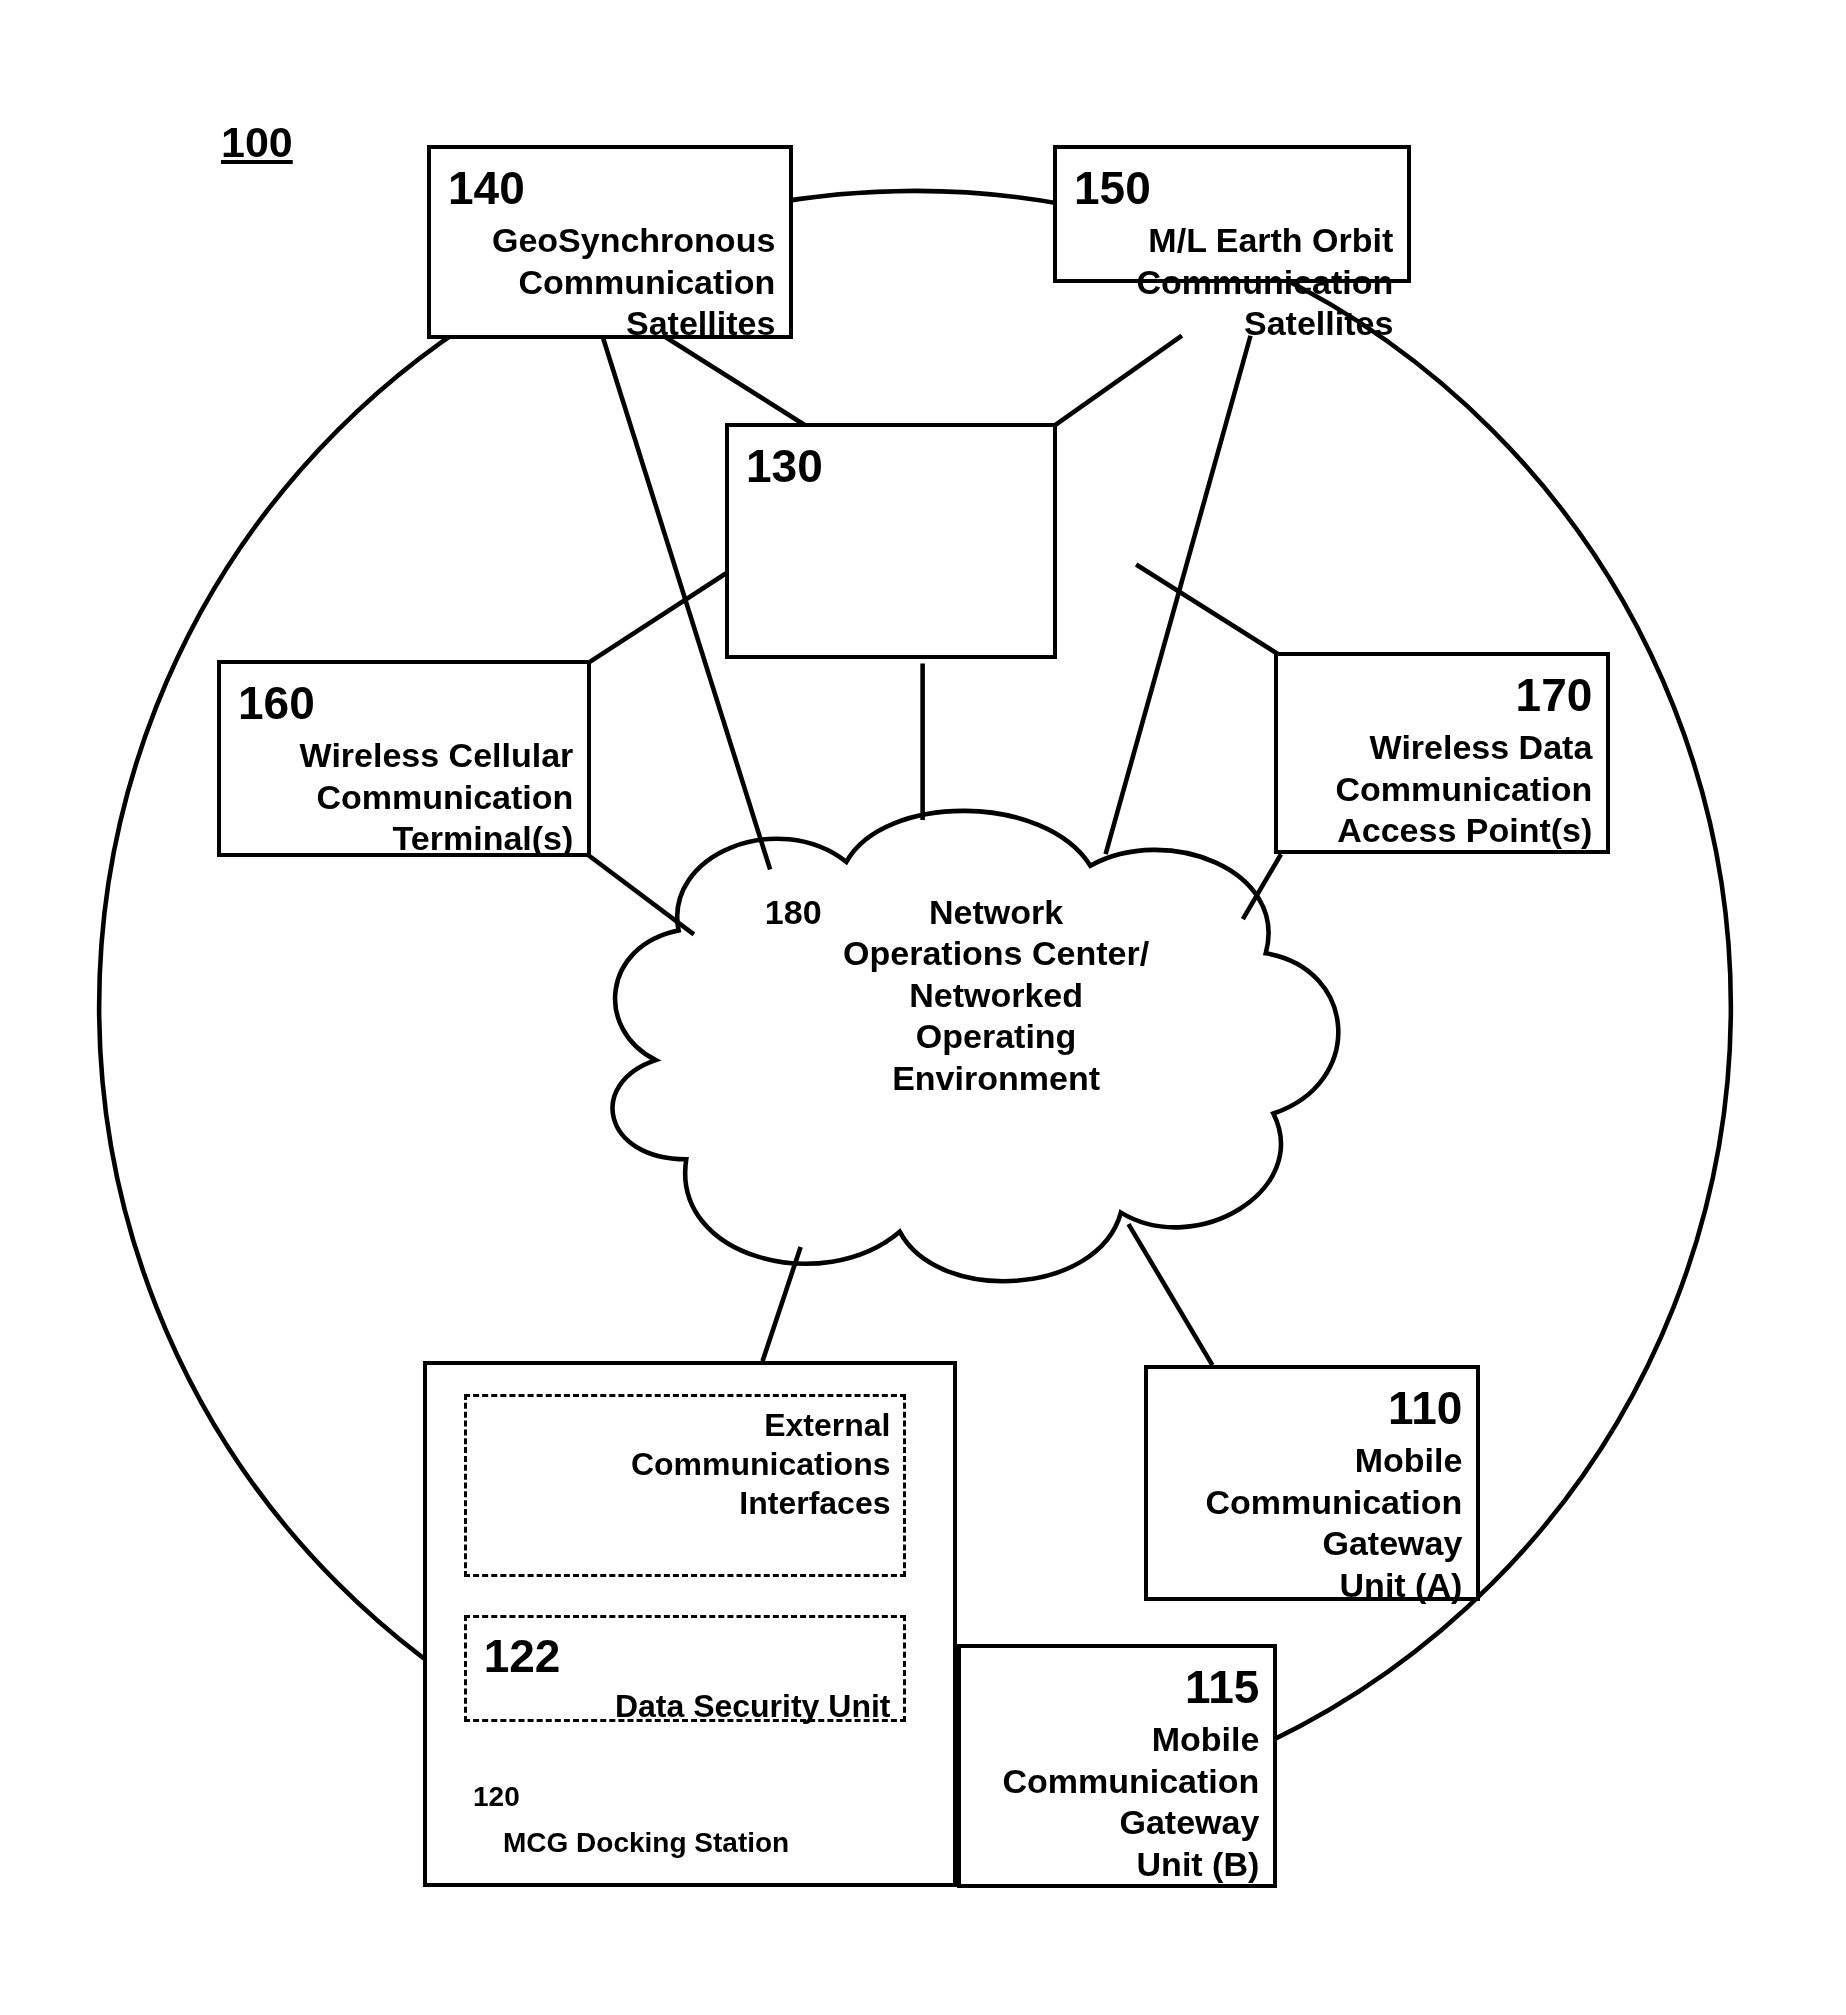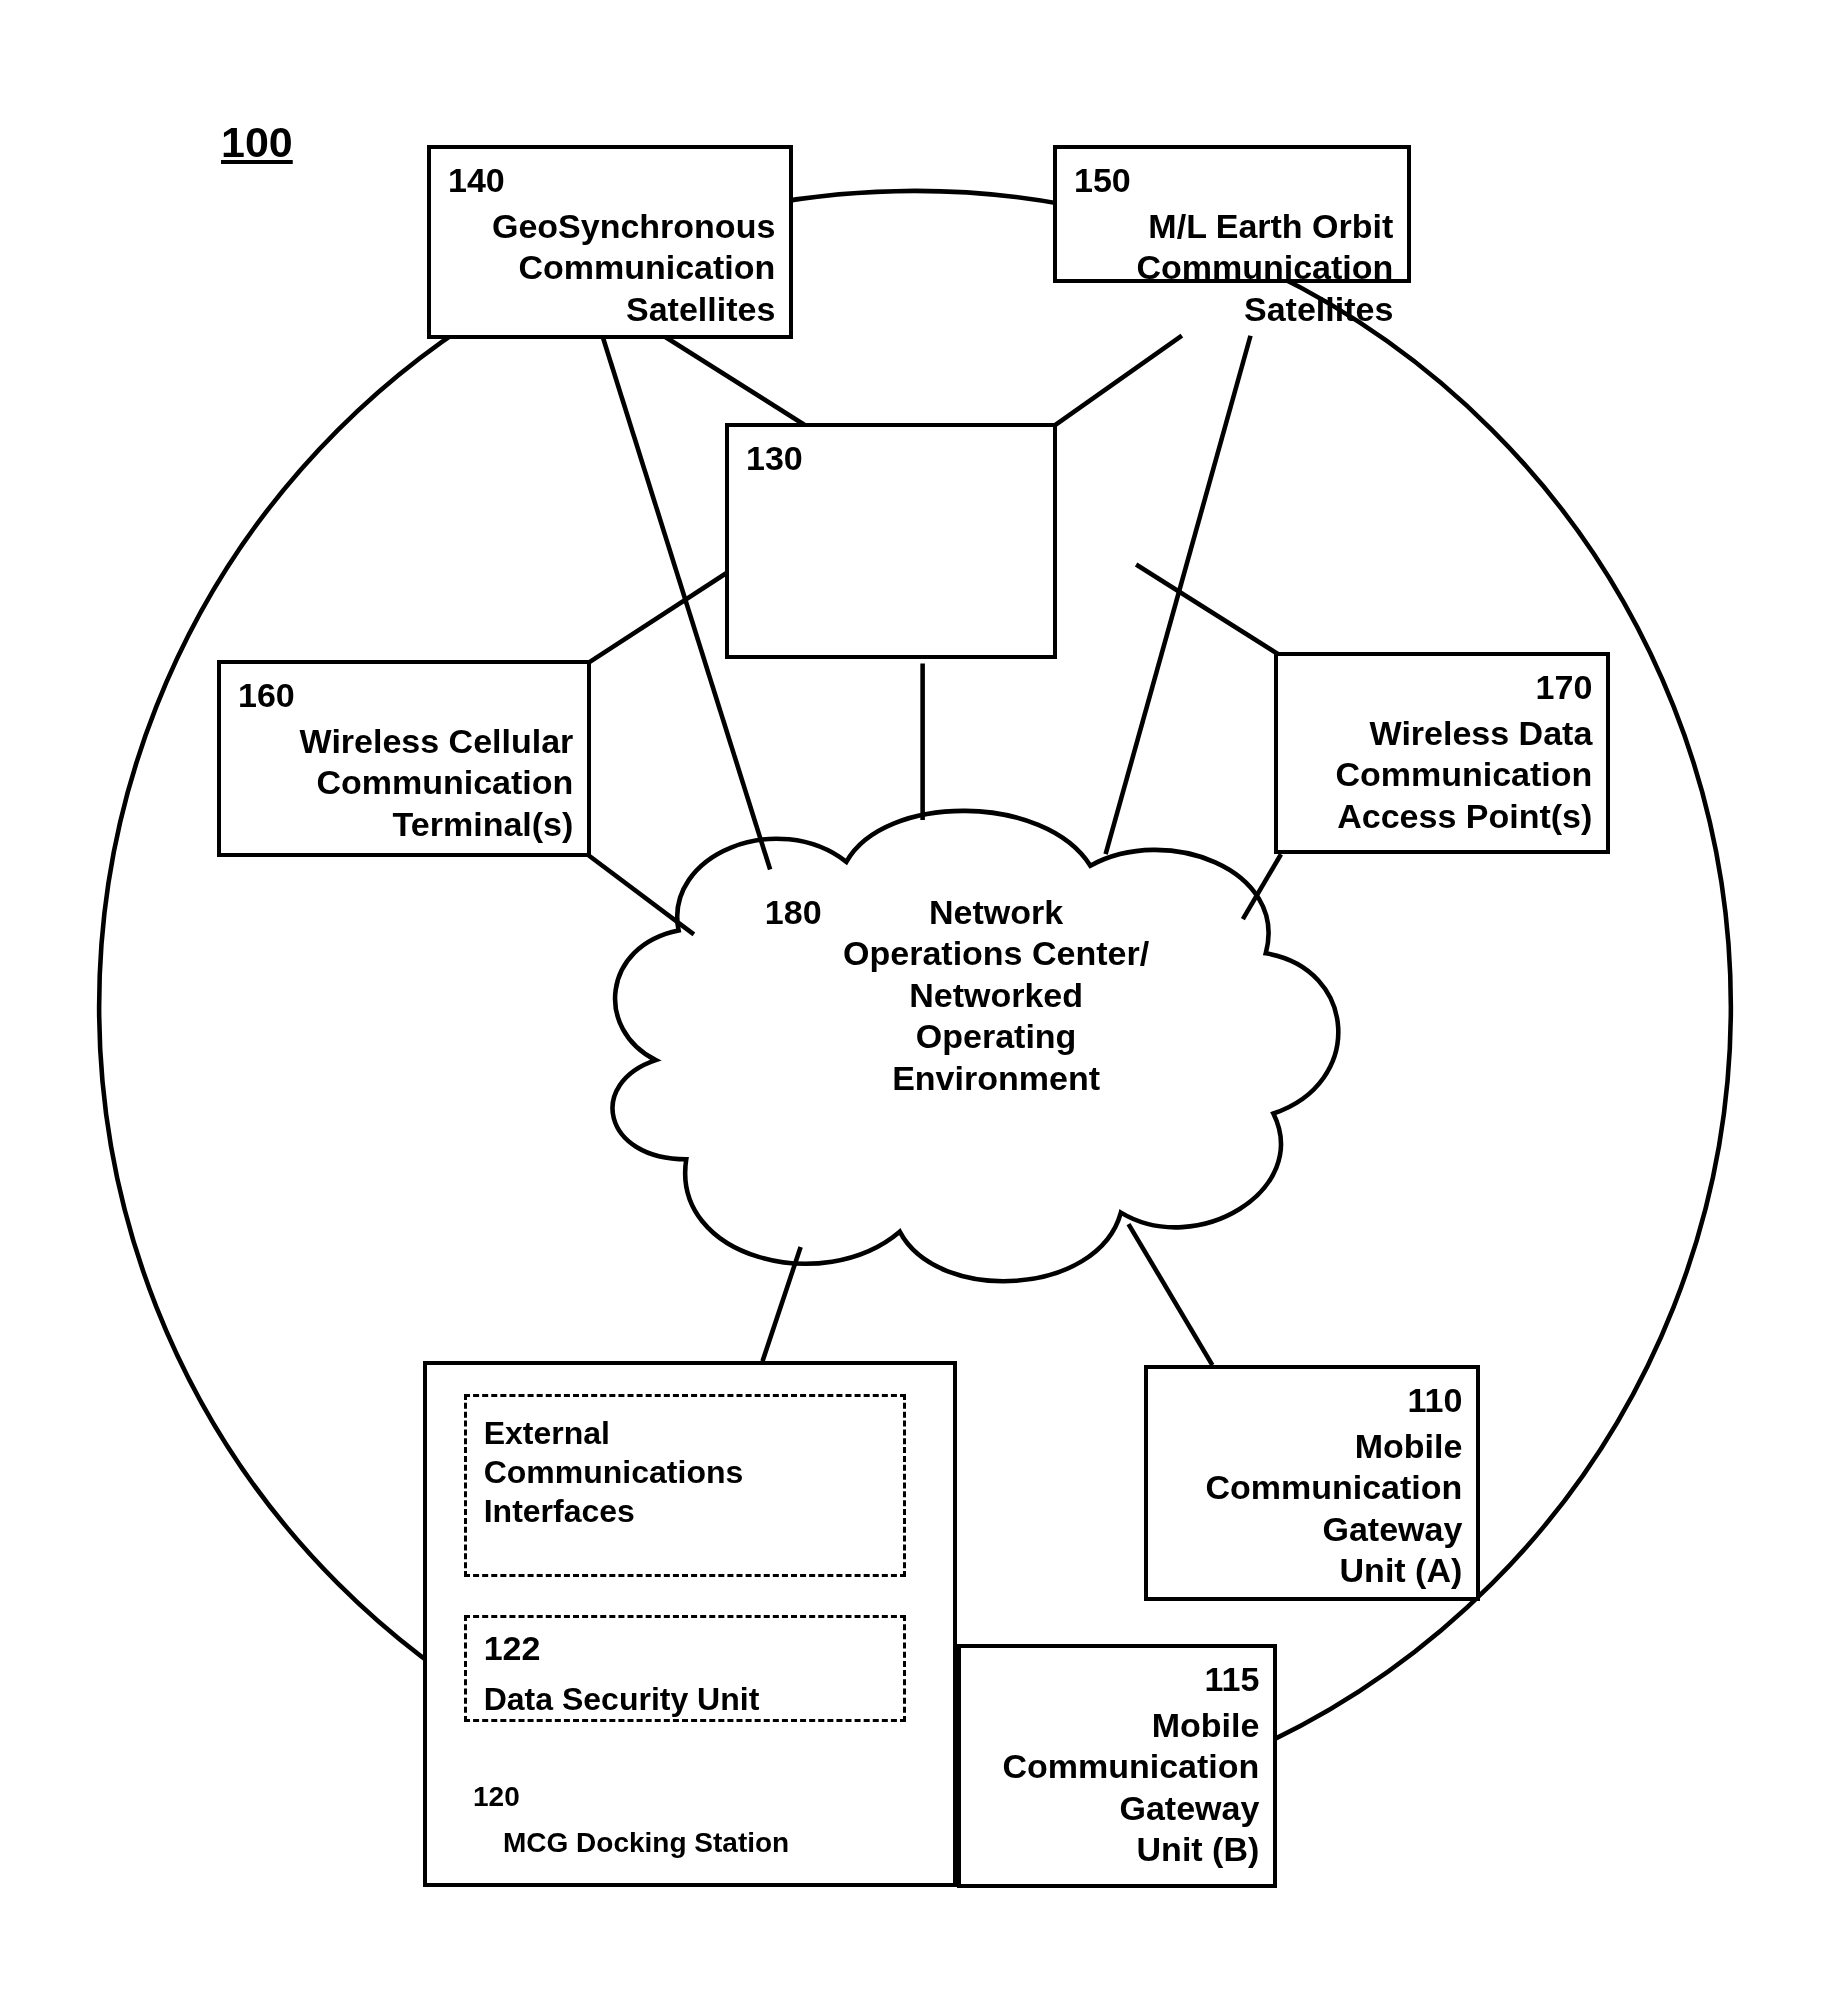--- a/index.html
+++ b/index.html
@@ -19,41 +19,41 @@
     border: 4.6px solid #000;
     background: #fff;
     box-sizing: border-box;
     padding: 10.7px 13.7px 10.7px 17px;
     font-size: 34px;
     line-height: 1.22;
     font-weight: 700;
   }
   .box .num {
     font-weight: 700;
-    font-size: 34px;
+    font-size: 46px;
     margin-bottom: 4.6px;
     text-align: left;
   }
   .box .label {
     text-align: right;
     font-weight: 700;
   }
   .num-right .num { text-align: right; }
   .dashed-box {
     position: absolute;
     border: 3.8px dashed #000;
     background: #fff;
     box-sizing: border-box;
     padding: 9.2px 12.2px 9.2px 17px;
     font-size: 32px;
     font-weight: 700;
     line-height: 1.22;
   }
   .dashed-box .num { font-weight:700; text-align:left; margin-bottom:3.1px; }
-  .dashed-box .label { text-align:left; font-weight:700;margin-top:8px; }
+  .dashed-box .label { text-align:right; font-weight:700; }
   .figlabel {
     position: absolute;
     font-size: 43px;
     font-weight: 700;
     text-decoration: underline;
   }
   .cloud-label {
     position: absolute;
     font-size: 34px;
     font-weight: 700;

